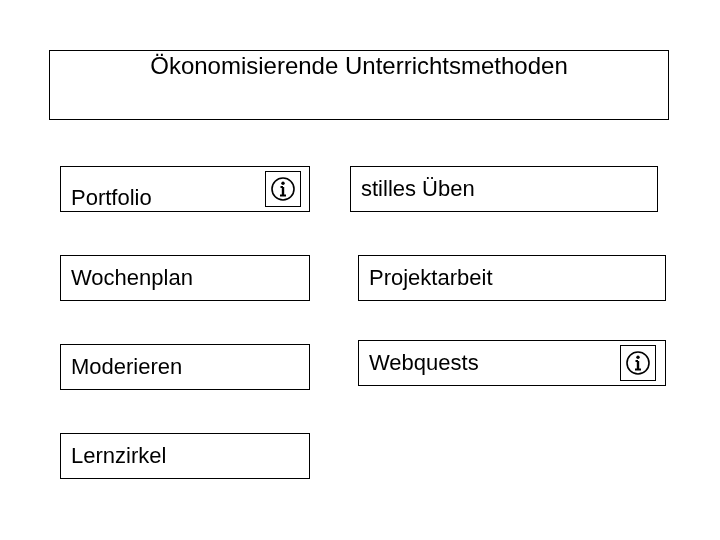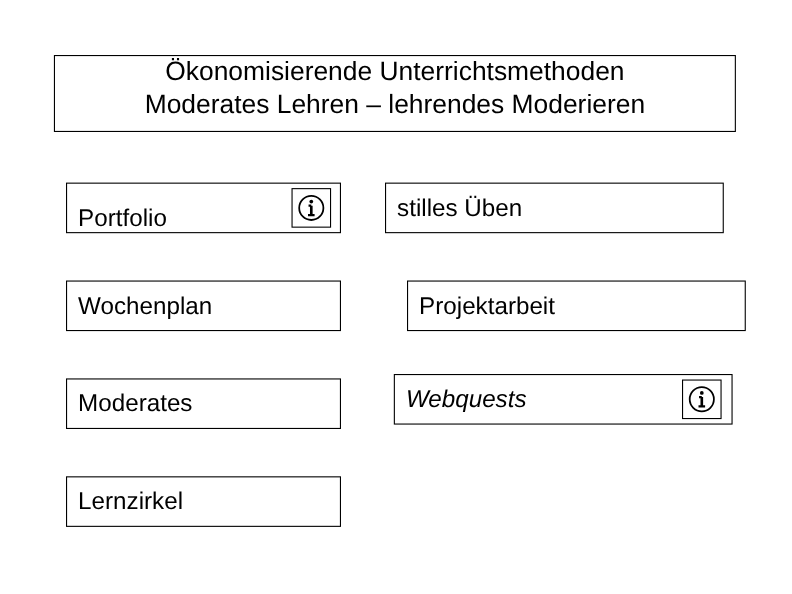--- a/index.html
+++ b/index.html
@@ -51,21 +51,20 @@
   }
   .info-badge svg { display: block; }
 </style>
 </head>
 <body>
 
 <div class="canvas">
 
   <div class="title-box" style="left:49px; top:50px; width:620px; height:70px;">
     <div>Ökonomisierende Unterrichtsmethoden</div>
-    <div>Moderates Lehren – lehrendes Moderieren</div>
   </div>
 
   <div class="box" style="left:60px; top:166px; width:250px; height:46px;align-items:flex-end;">
     <span>Portfolio</span>
   </div>
 
   <div class="info-badge" style="left:265px; top:171px;">
     <svg width="26" height="26" viewBox="0 0 26 26">
       <circle cx="13" cy="13" r="11" fill="none" stroke="#000" stroke-width="1.6"></circle>
       <circle cx="13" cy="7.2" r="1.7" fill="#000"></circle>
@@ -76,29 +75,29 @@
   </div>
 
   <div class="box" style="left:350px; top:166px; width:308px; height:46px;">
     <span>stilles Üben</span>
   </div>
 
   <div class="box" style="left:60px; top:255px; width:250px; height:46px;">
     <span>Wochenplan</span>
   </div>
 
-  <div class="box" style="left:370px; top:255px; width:308px; height:46px;">
+  <div class="box" style="left:358px; top:255px; width:308px; height:46px;">
     <span>Projektarbeit</span>
   </div>
 
   <div class="box" style="left:60px; top:344px; width:250px; height:46px;">
-    <span>Moderates</span>
+    <span>Moderieren</span>
   </div>
 
-  <div class="box" style="left:358px; top:340px; width:308px; height:46px;font-style:italic;">
+  <div class="box" style="left:358px; top:340px; width:308px; height:46px;">
     <span>Webquests</span>
   </div>
 
   <div class="info-badge" style="left:620px; top:345px;">
     <svg width="26" height="26" viewBox="0 0 26 26">
       <circle cx="13" cy="13" r="11" fill="none" stroke="#000" stroke-width="1.6"></circle>
       <circle cx="13" cy="7.2" r="1.7" fill="#000"></circle>
       <line x1="13" y1="11" x2="13" y2="19.5" stroke="#000" stroke-width="2.4"></line>
       <line x1="10.5" y1="11" x2="13" y2="11" stroke="#000" stroke-width="2"></line>
       <line x1="10" y1="19.5" x2="16" y2="19.5" stroke="#000" stroke-width="2"></line>

